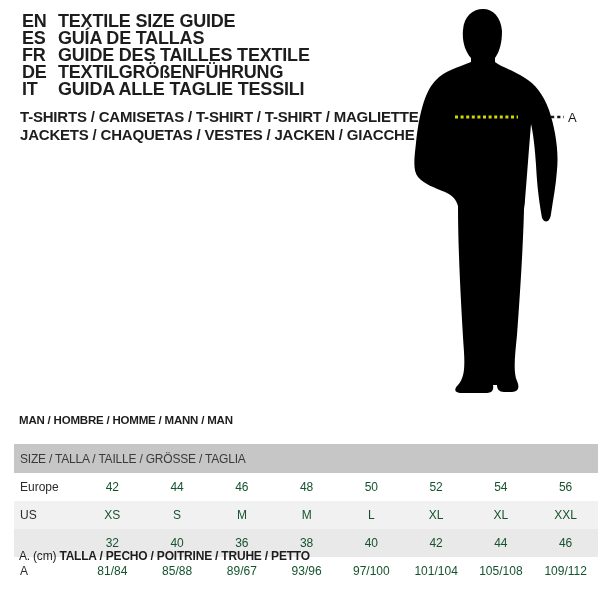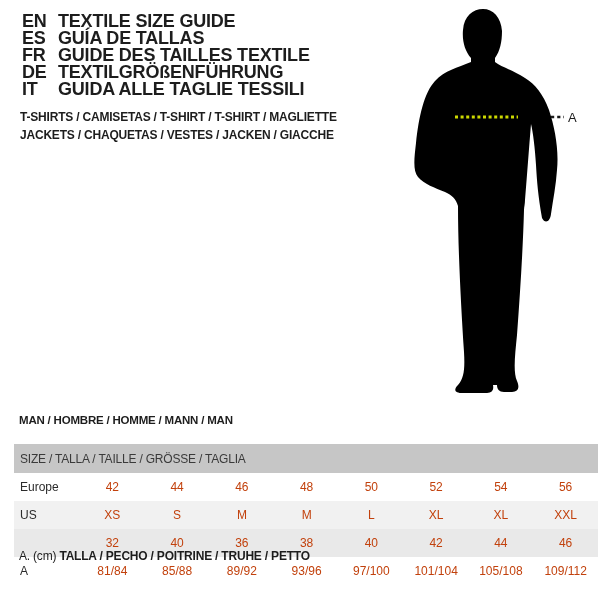--- a/index.html
+++ b/index.html
@@ -5,32 +5,32 @@
   html,body{margin:0;padding:0;background:#fff;}
   .canvas{
     position:relative;width:600px;height:600px;background:#ffffff;overflow:hidden;
     font-family:"Liberation Sans","DejaVu Sans",sans-serif;color:#1d1d1d;
   }
   
   .lang-list{position:absolute;top:13px;left:22px;font-weight:bold;font-size:18px;letter-spacing:-0.2px;}
   .lang-row{display:flex;line-height:17px;}
   .lang-code{width:36px;flex:0 0 36px;}
   
-  .cats{position:absolute;top:108px;left:20px;font-weight:bold;font-size:12px;line-height:18px;letter-spacing:-0.2px;}
+  .cats{position:absolute;top:108px;left:20px;font-weight:bold;font-size:15px;line-height:18px;letter-spacing:-0.2px;}
   
   .figure{position:absolute;left:405px;top:0;width:185px;height:400px;}
   .measure-label{font-size:13px;font-family:"Liberation Sans","DejaVu Sans",sans-serif;fill:#1a1a1a;}
   
   .man-heading{position:absolute;top:414px;left:19px;font-weight:bold;font-size:11.5px;letter-spacing:-0.2px;}
   
   table.size{position:absolute;top:444px;left:14px;width:584px;border-collapse:collapse;table-layout:fixed;font-size:12px;}
   table.size col.label-col{width:66px;}
   table.size thead th{height:29px;text-align:left;padding:0 0 0 6px;font-weight:normal;color:#3a3a3a;letter-spacing:-0.2px;overflow:visible;white-space:nowrap;}
   table.size tbody th{height:20px;font-weight:normal;text-align:left;padding:0 0 0 6px;color:#2b2b2b;}
-  table.size tbody td{height:28px;text-align:center;padding:0;color:#c2410c;}
+  table.size tbody td{height:28px;text-align:center;padding:0;color:#14532d;}
   
   .footnote{position:absolute;top:549px;left:19px;font-size:12px;letter-spacing:-0.2px;}
   .footnote .bold{font-weight:bold;}
 </style>
 </head>
 <body>
 
 <div class="canvas">
 
   <div class="lang-list">
@@ -130,21 +130,21 @@
           <td>38</td>
           <td>40</td>
           <td>42</td>
           <td>44</td>
           <td>46</td>
         </tr>
         <tr style="background: rgb(255, 255, 255);">
           <th>A</th>
           <td>81/84</td>
           <td>85/88</td>
-          <td>89/92</td>
+          <td>89/67</td>
           <td>93/96</td>
           <td>97/100</td>
           <td>101/104</td>
           <td>105/108</td>
           <td>109/112</td>
         </tr>
       </tbody>
   </table>
 
   <div class="footnote">

